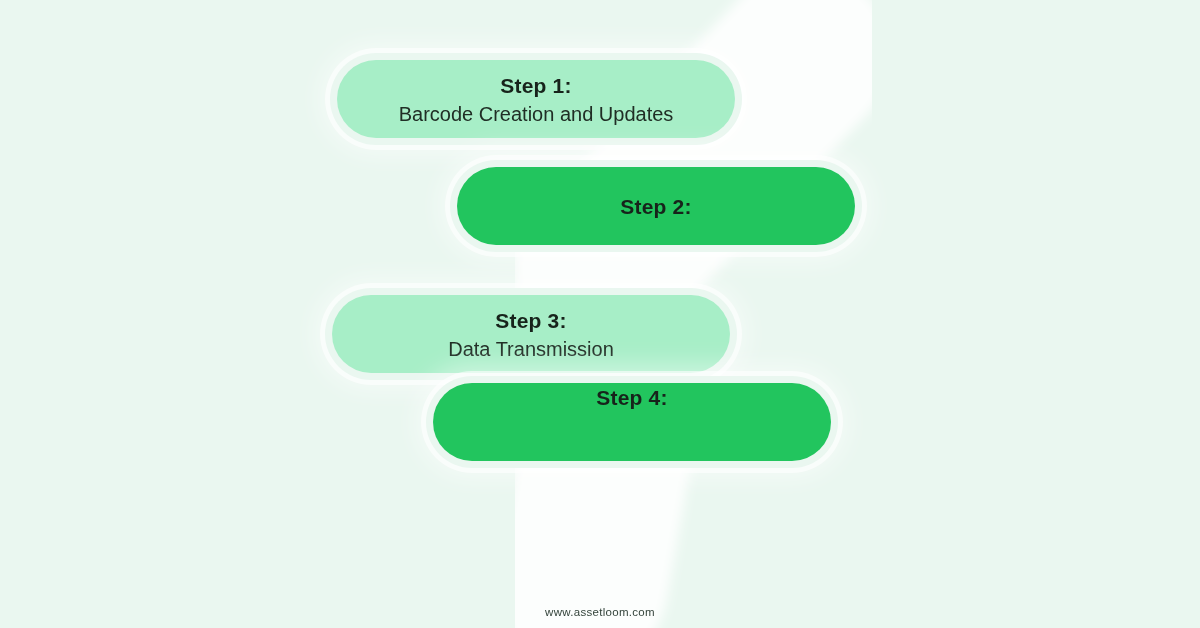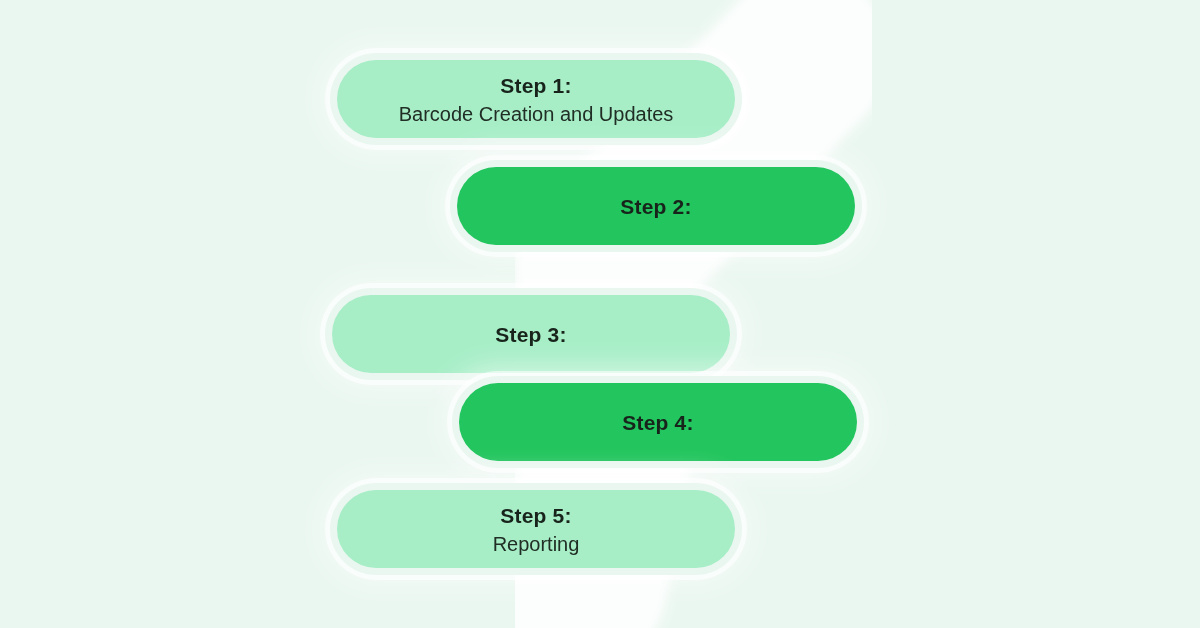--- a/index.html
+++ b/index.html
@@ -44,21 +44,21 @@
   }
   .pill-subtitle {
     font-weight: normal;
     font-size: 20px;
     line-height: 28px;
     color: #202e25;
   }
   .pos-1 { left: 337px; top: 60px;  }
   .pos-2 { left: 457px; top: 167px; }
   .pos-3 { left: 332px; top: 275px; margin-top: 20px; }
-  .pos-4 { left: 459px; top: 383px; }
+  .pos-4 { left: 433px; top: 383px; justify-content: space-between; }
   .pos-5 { left: 337px; top: 490px; }
   .watermark {
     position: absolute;
     left: 0; right: 0;
     top: 606px;
     text-align: center;
     font-size: 11.5px;
     letter-spacing: 0.3px;
     color: #33433a;
     z-index: 3;
@@ -82,25 +82,23 @@
     <div class="pill-title">Step 1:</div>
     <div class="pill-subtitle">Barcode Creation and Updates</div>
   </div>
 
   <div class="pill dark pos-2">
     <div class="pill-title">Step 2:</div>
   </div>
 
   <div class="pill light pos-3">
     <div class="pill-title">Step 3:</div>
+    <div class="pill-subtitle">Data Transmission</div>
   </div>
 
   <div class="pill dark pos-4">
     <div class="pill-title">Step 4:</div>
   </div>
 
-  <div class="pill light pos-5">
-    <div class="pill-title">Step 5:</div>
-    <div class="pill-subtitle">Reporting</div>
-  </div>
 
+  <div class="watermark">www.assetloom.com</div>
 
 </div>
 
 </body></html>

